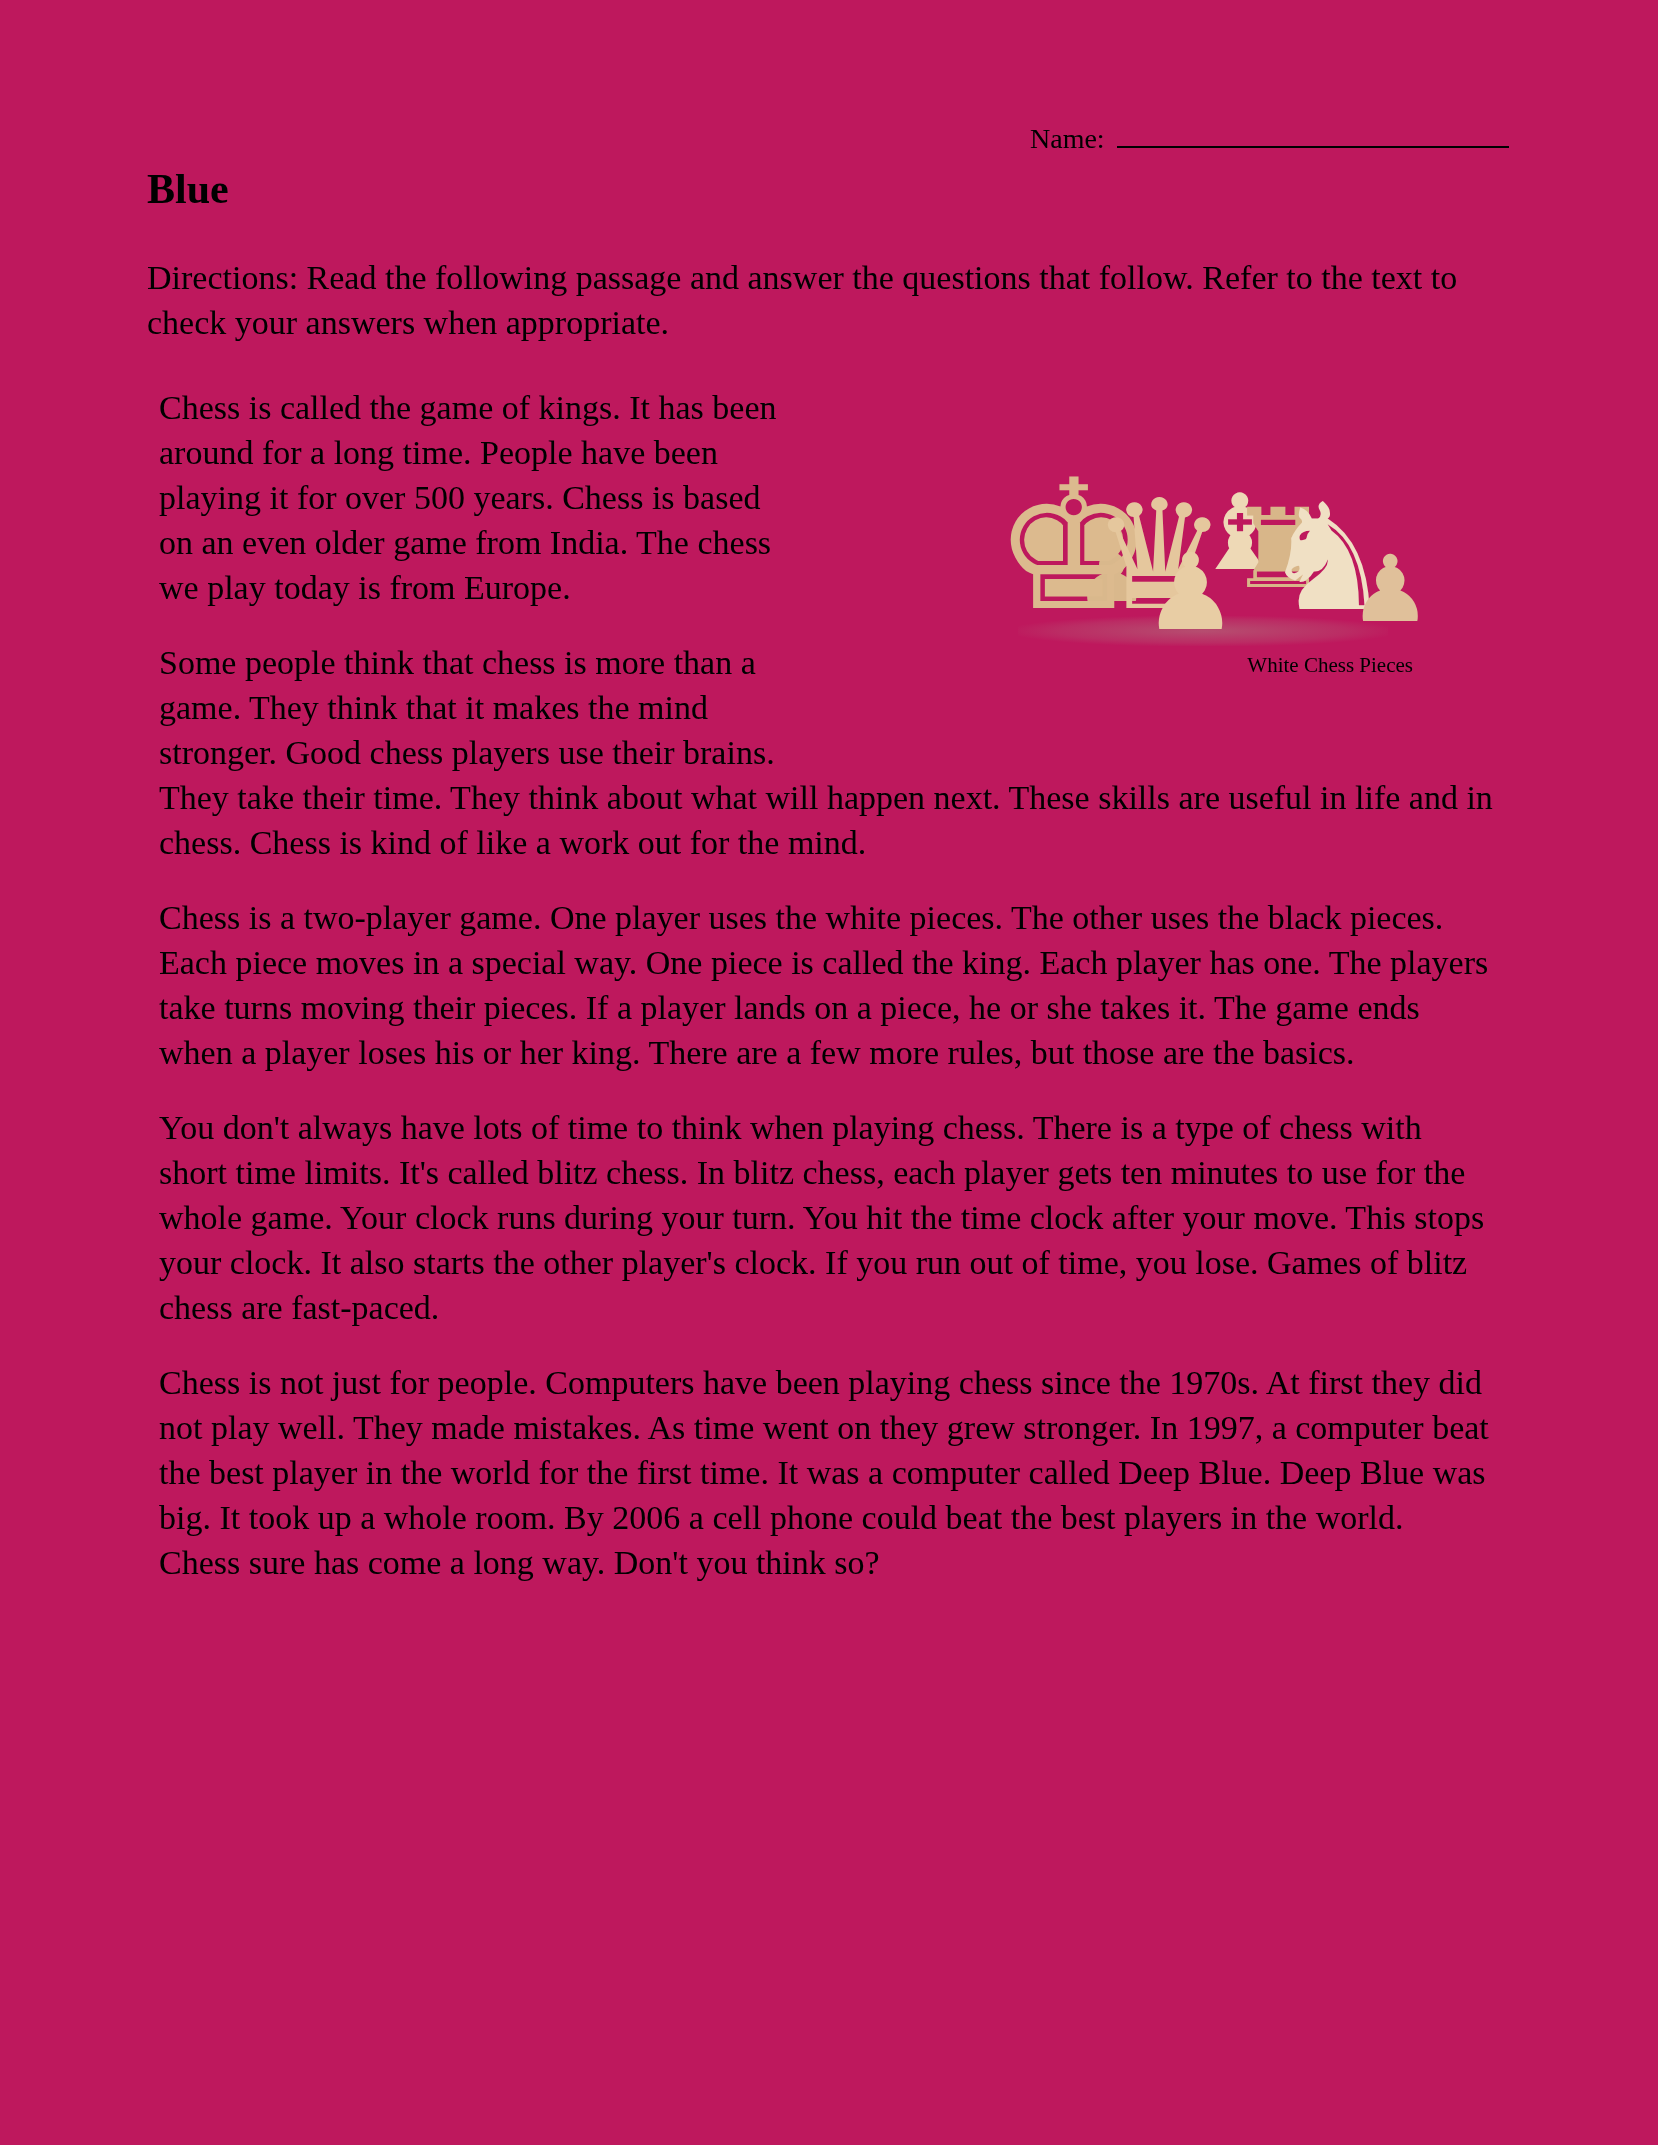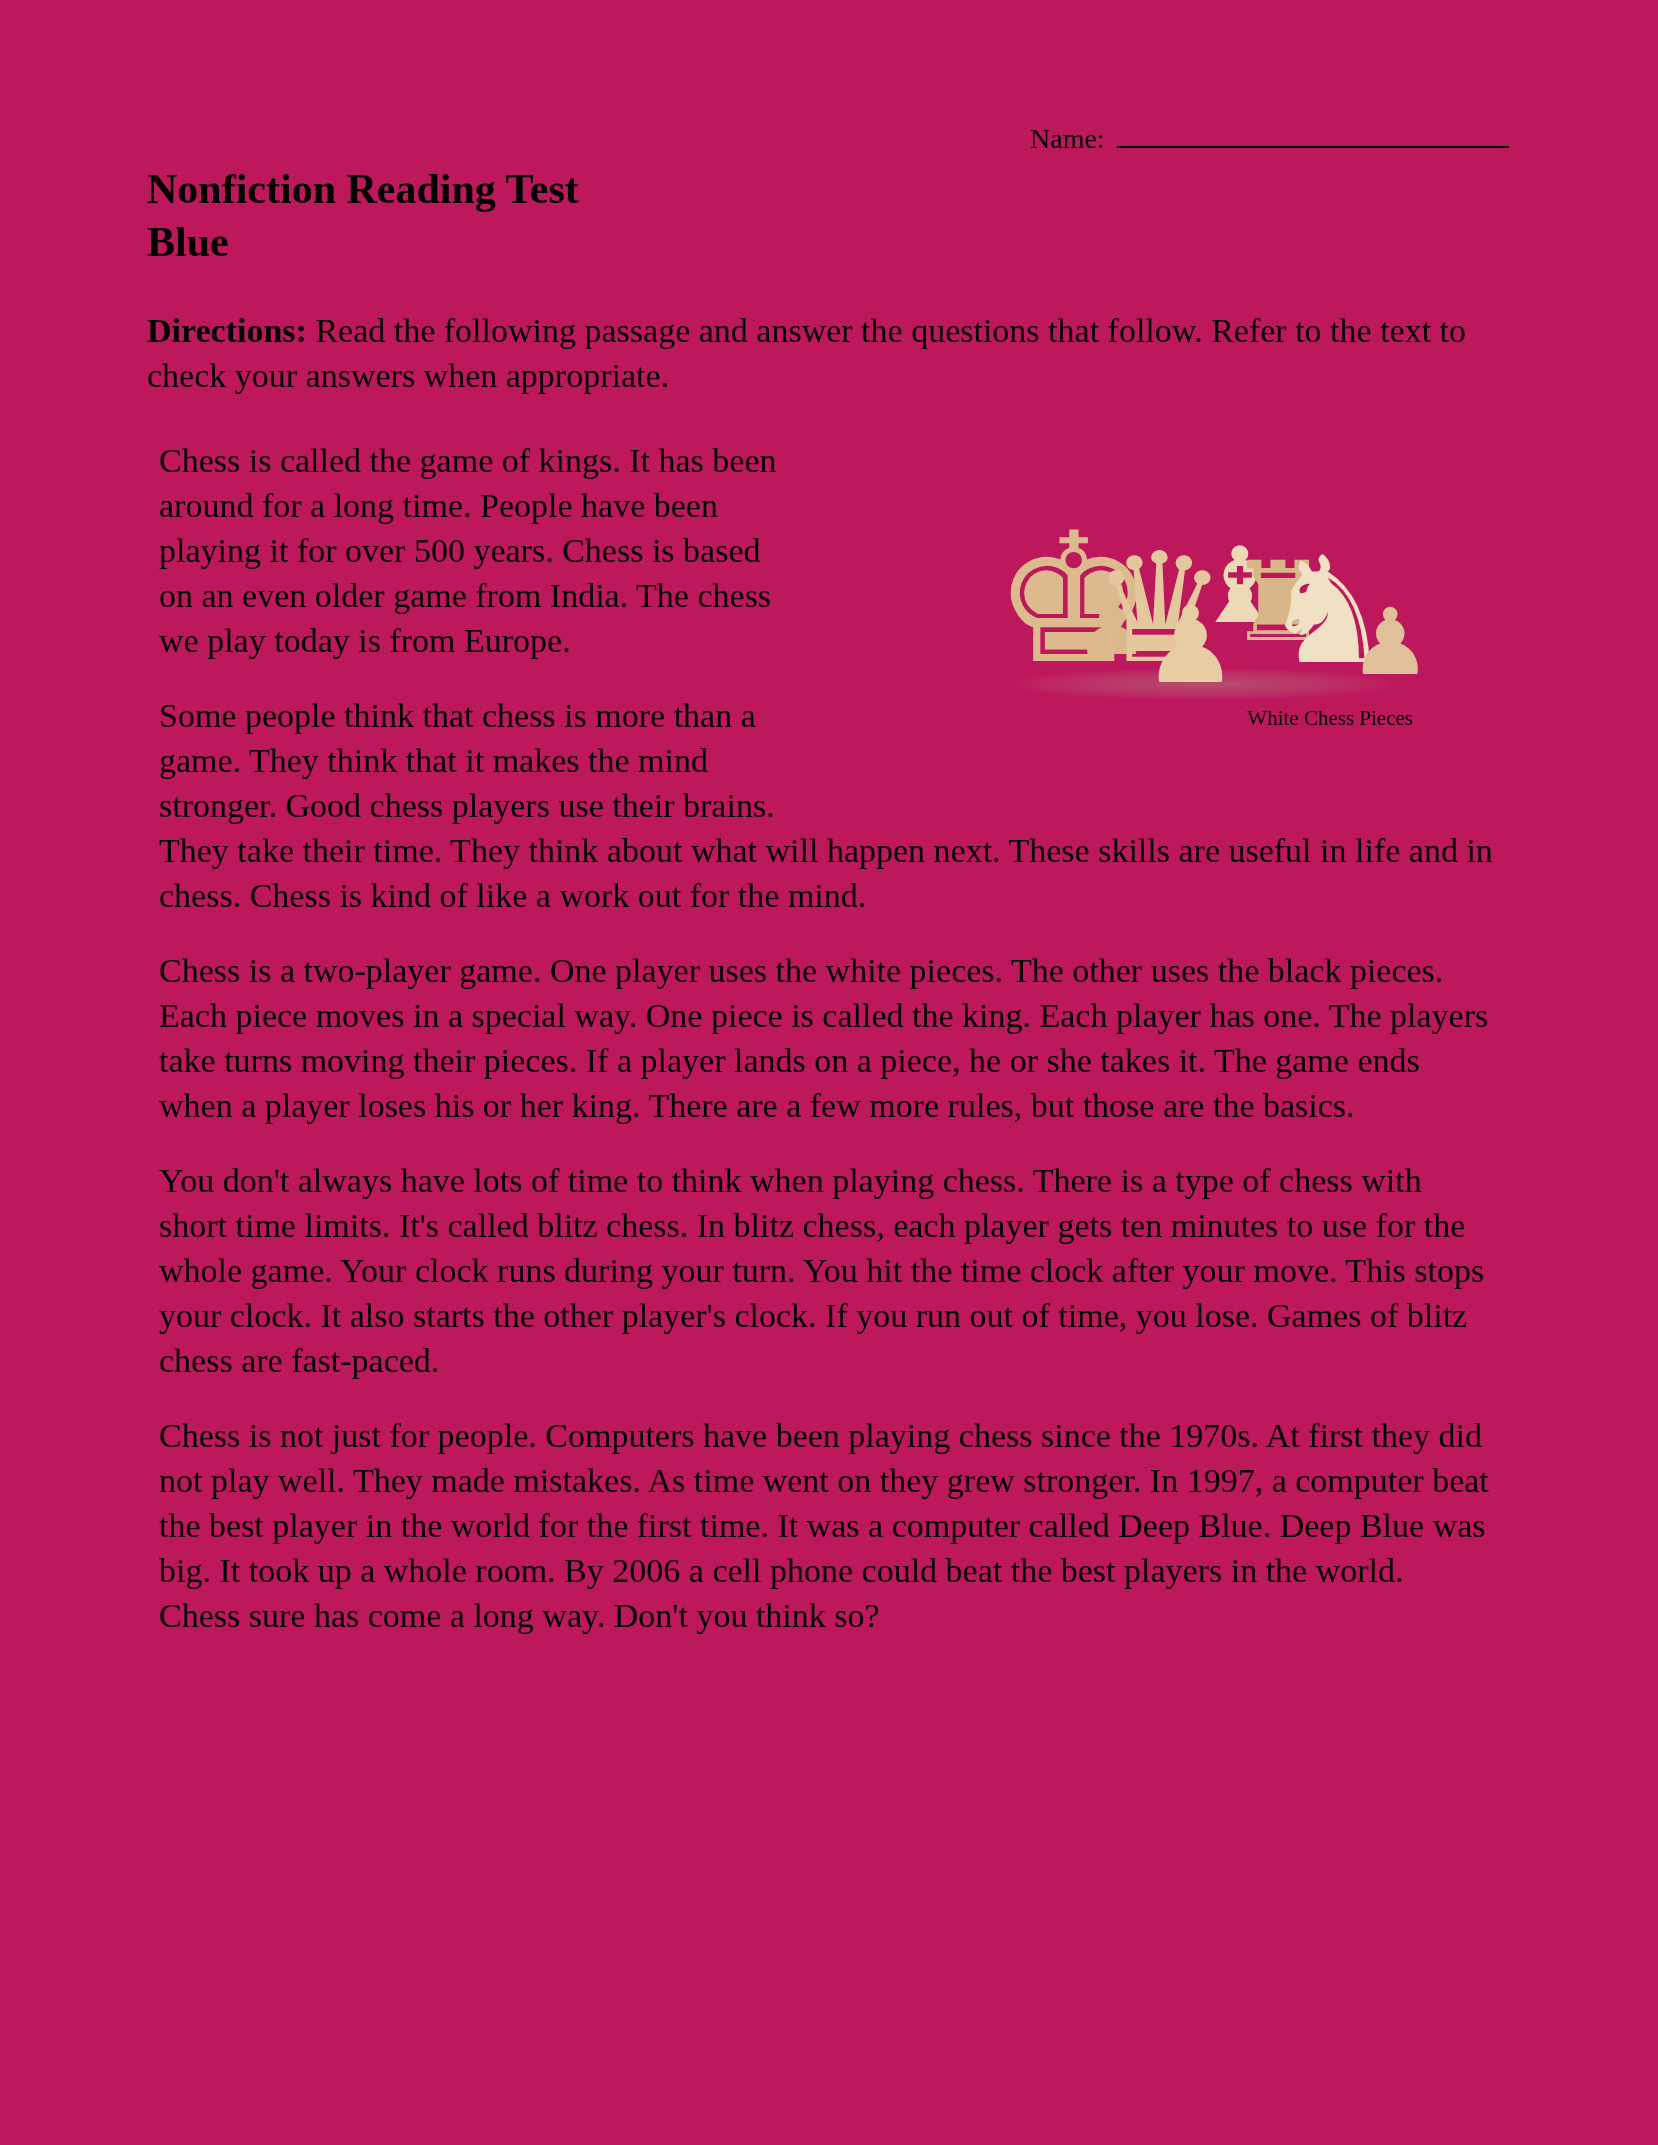--- a/index.html
+++ b/index.html
@@ -43,21 +43,21 @@
   .title-line {
     font-size: 42px;
     font-weight: bold;
     line-height: 53px;
   }
   .directions {
     margin-top: 39px;
     font-size: 34px;
     line-height: 45px;
   }
-  .directions .dir-label { font-weight: bold; }
+  .directions .dir-label { font-weight: normal; }
   .passage {
     margin-top: 40px;
     font-size: 34px;
     line-height: 45px;
   }
   .passage p {
     margin: 0 0 30px 12px;
   }
   
   .figure {
@@ -107,21 +107,20 @@
 <body>
 
 <div class="page">
 
   <div class="name-row">
     <span>Name:</span><span class="name-line"></span>
   </div>
 
   <div class="content">
 
-    <div class="title-line">Nonfiction Reading Test</div>
     <div class="title-line">Blue</div>
 
     <div class="directions">
       <span class="dir-label">Directions:</span><span> Read the following passage and answer the questions that follow. Refer to the text to check your answers when appropriate.</span>
     </div>
 
     <div class="passage">
 
       <div class="figure">
         <div class="photo">

